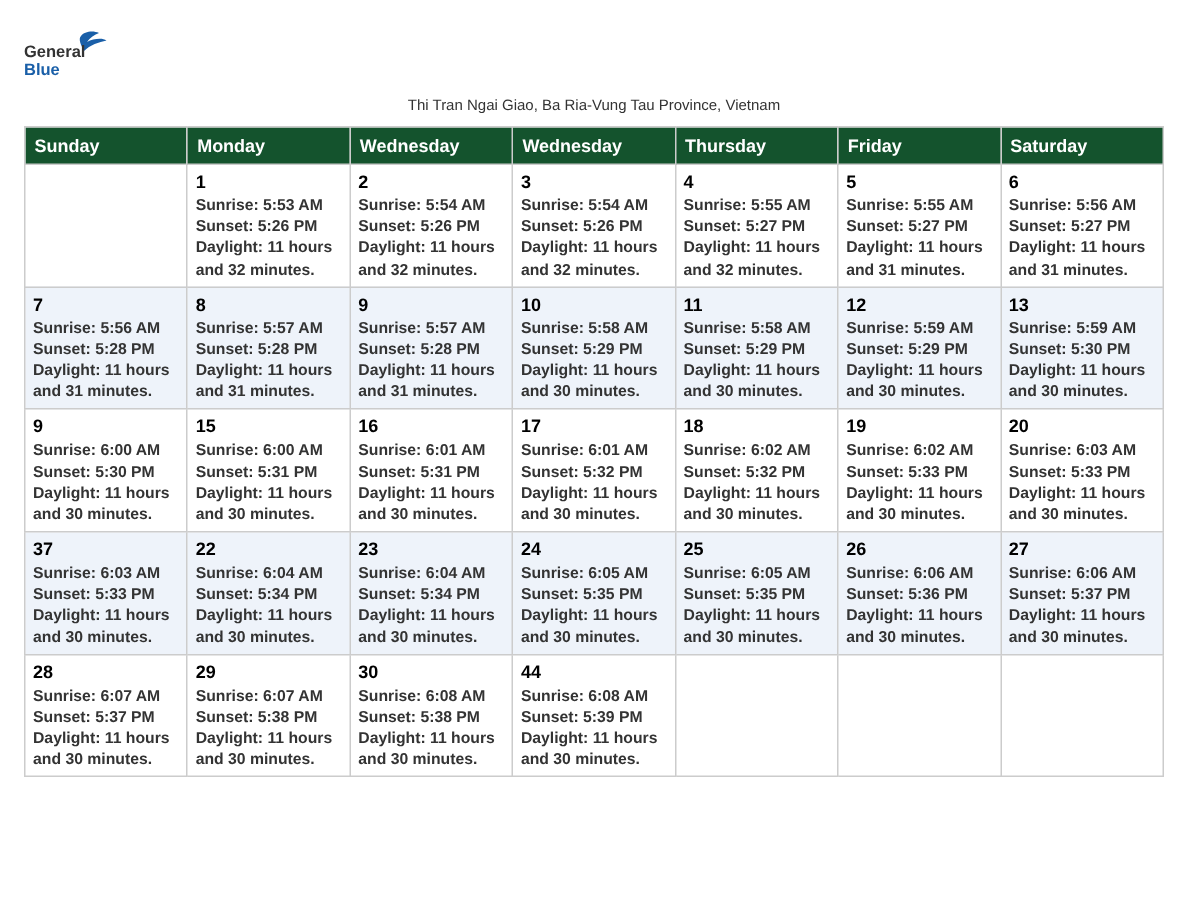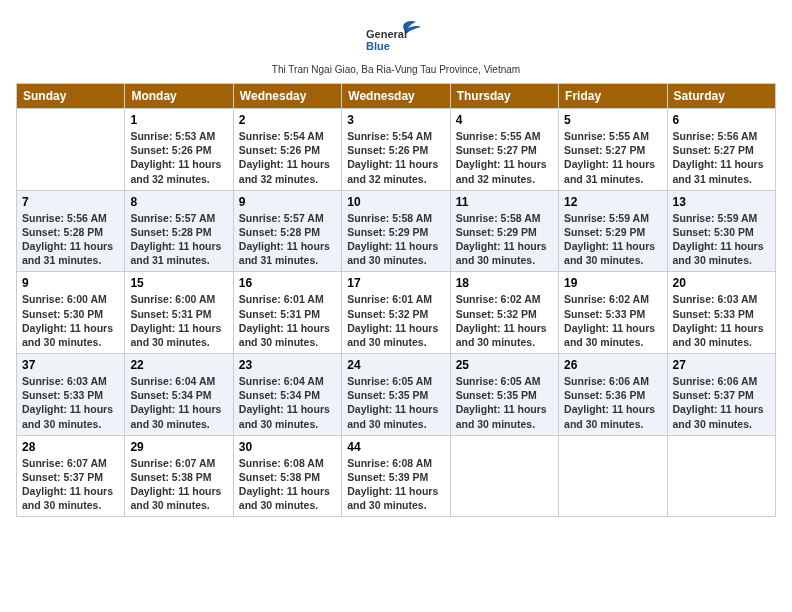--- a/index.html
+++ b/index.html
@@ -5,21 +5,21 @@
     * { box-sizing: border-box; margin: 0; padding: 0; }
     body {
       font-family: Arial, sans-serif;
       background: #fff;
       width: 792px;
       min-height: 612px;
       padding: 16px;
     }
     .header {
       display: flex;
-      justify-content: center;
+      justify-content: space-between;
       align-items: flex-start;
       margin-bottom: 4px;
       gap: 31px;
     }
     .logo {
       display: flex;
       flex-direction: column;
       align-items: flex-start;
     }
     .logo-row {
@@ -38,21 +38,21 @@
       font-size: 10px;
       color: #333;
       margin-bottom: 8px;
     }
     .calendar {
       width: 100%;
       border-collapse: collapse;
       font-size: 11px;
     }
     .calendar th {
-      background: #a16207;
+      background: #14532d;
       color: #fff;
       text-align: left;
       padding: 5px 6px;
       font-size: 12px;
       border: 1px solid #ccc;
     }
     .calendar td {
       border: 1px solid #ccc;
       vertical-align: top;
       padding: 4px 5px;

